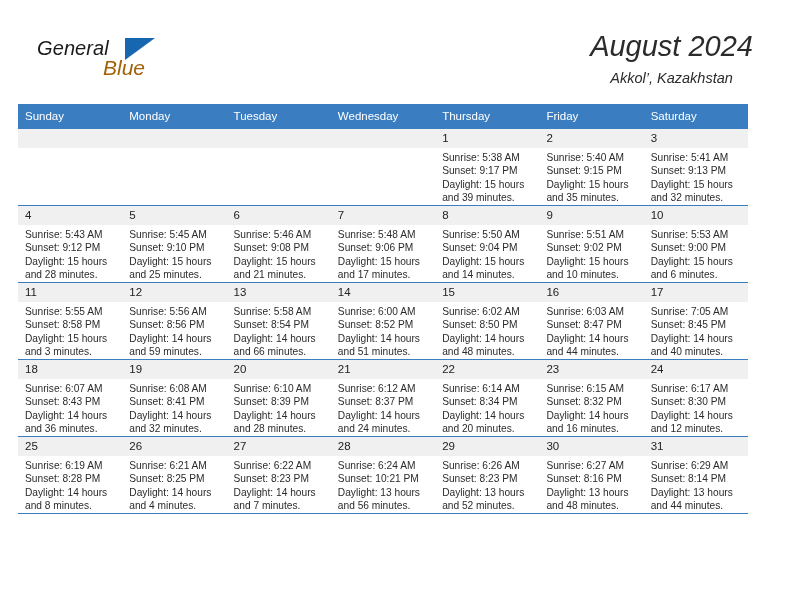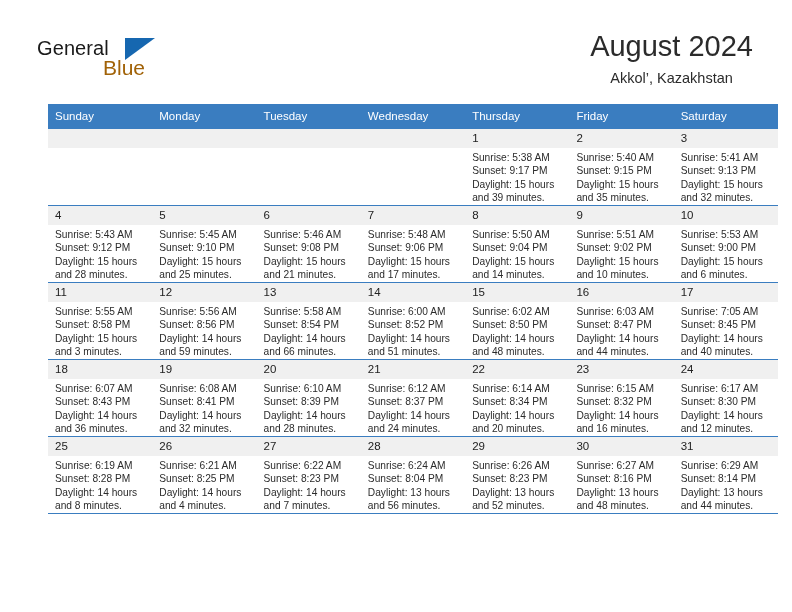--- a/index.html
+++ b/index.html
@@ -21,20 +21,21 @@
     box-sizing: border-box;
   }
 
   
   .header {
     position: absolute;
     top: 28px;
     left: 31px;
     right: 31px;
     height: 68px;
+    font-style: italic;
   }
   .brand {
     position: absolute;
     left: 0;
     top: 8px;
     width: 200px;
     height: 56px;
   }
   .brand-general {
     position: absolute;
@@ -80,21 +81,21 @@
     color: #2b2b2b;
     line-height: 22px;
     margin-top: 3px;
     white-space: nowrap;
     text-align: center;
   }
 
   
   .calendar {
     position: absolute;
-    left: 48px;
+    left: 18px;
     top: 104px;
     width: 730px;
     border-collapse: collapse;
     table-layout: fixed;
   }
   .calendar th {
     background: #3a7dc0;
     color: #ffffff;
     font-size: 11.5px;
     font-weight: normal;
@@ -438,21 +439,21 @@
               <div class="cell-line">Sunrise: 6:22 AM</div>
               <div class="cell-line">Sunset: 8:23 PM</div>
               <div class="cell-line">Daylight: 14 hours</div>
               <div class="cell-line">and 7 minutes.</div>
             </div>
           </td>
           <td>
             <span class="daynum">28</span>
             <div class="cell-body">
               <div class="cell-line">Sunrise: 6:24 AM</div>
-              <div class="cell-line">Sunset: 8:04 PM</div>
+              <div class="cell-line">Sunset: 10:21 PM</div>
               <div class="cell-line">Daylight: 13 hours</div>
               <div class="cell-line">and 56 minutes.</div>
             </div>
           </td>
           <td>
             <span class="daynum">29</span>
             <div class="cell-body">
               <div class="cell-line">Sunrise: 6:26 AM</div>
               <div class="cell-line">Sunset: 8:23 PM</div>
               <div class="cell-line">Daylight: 13 hours</div>

